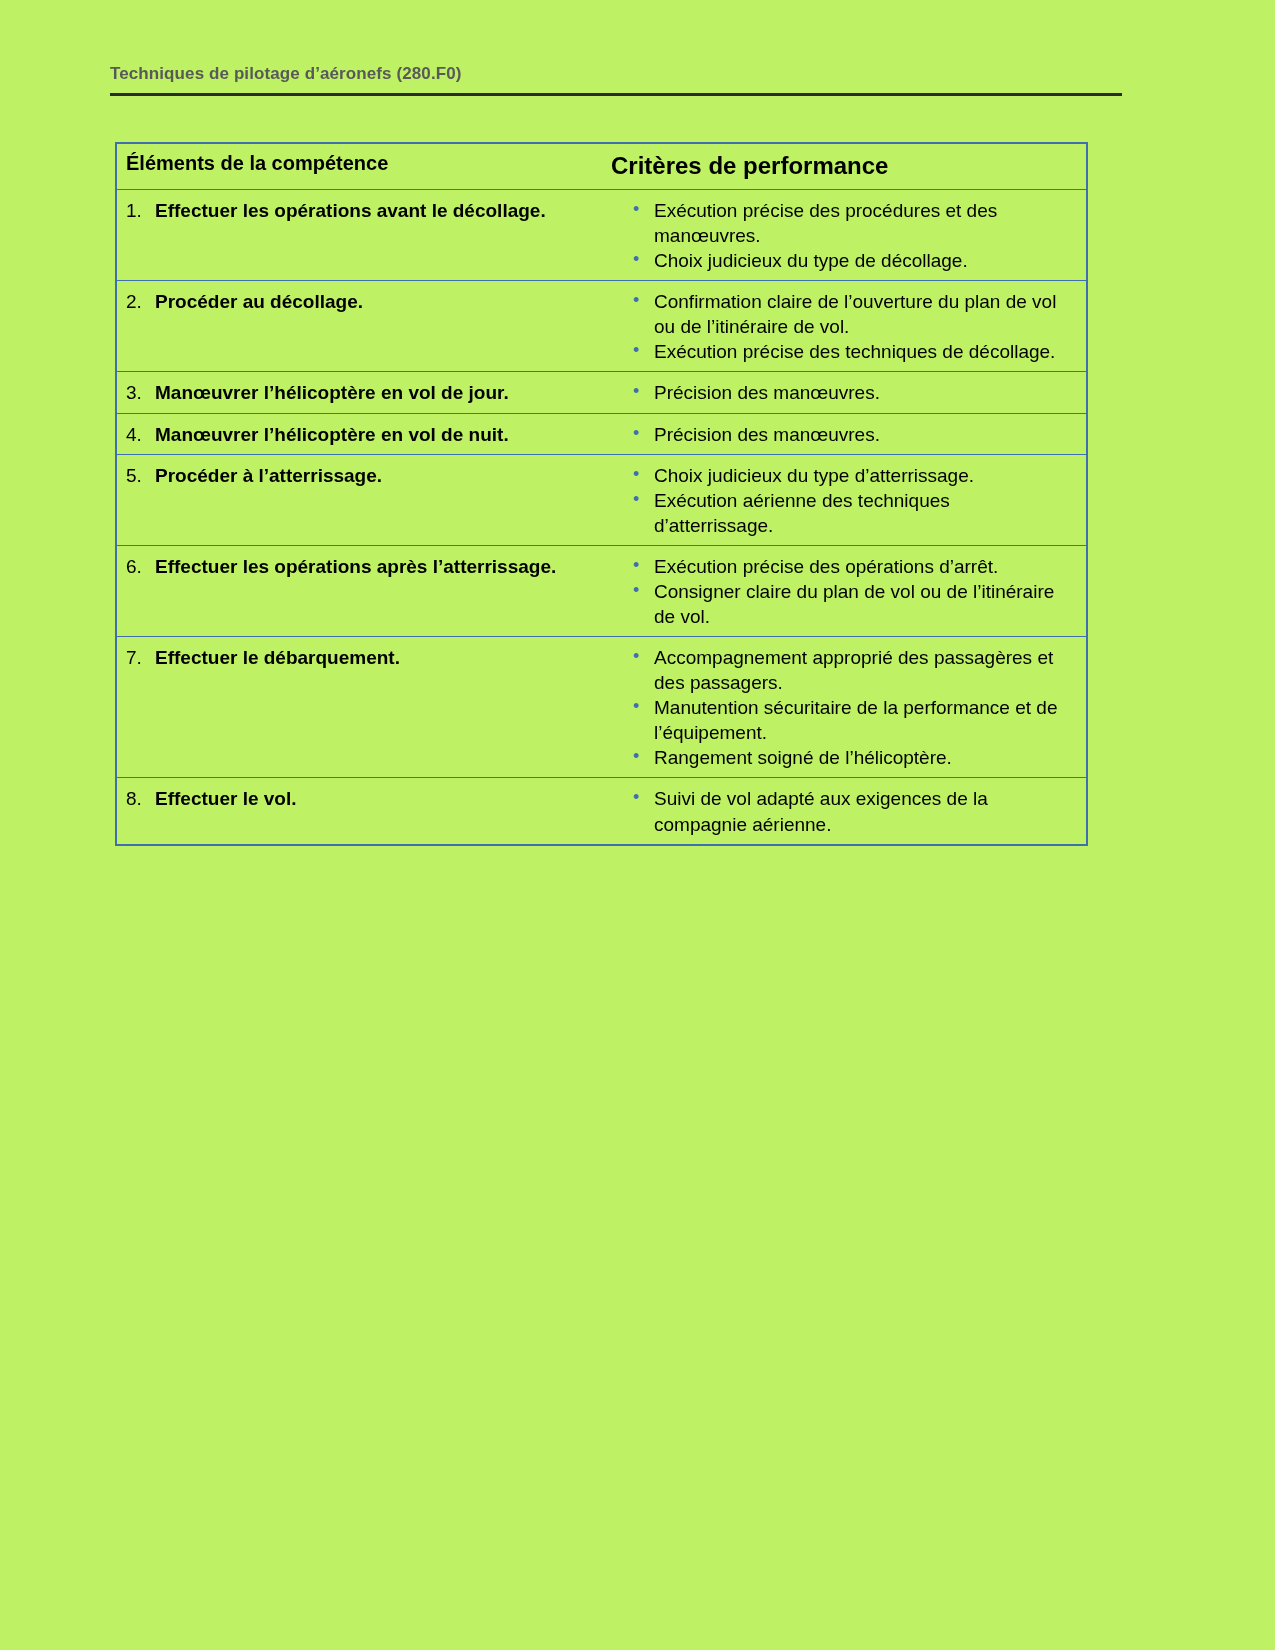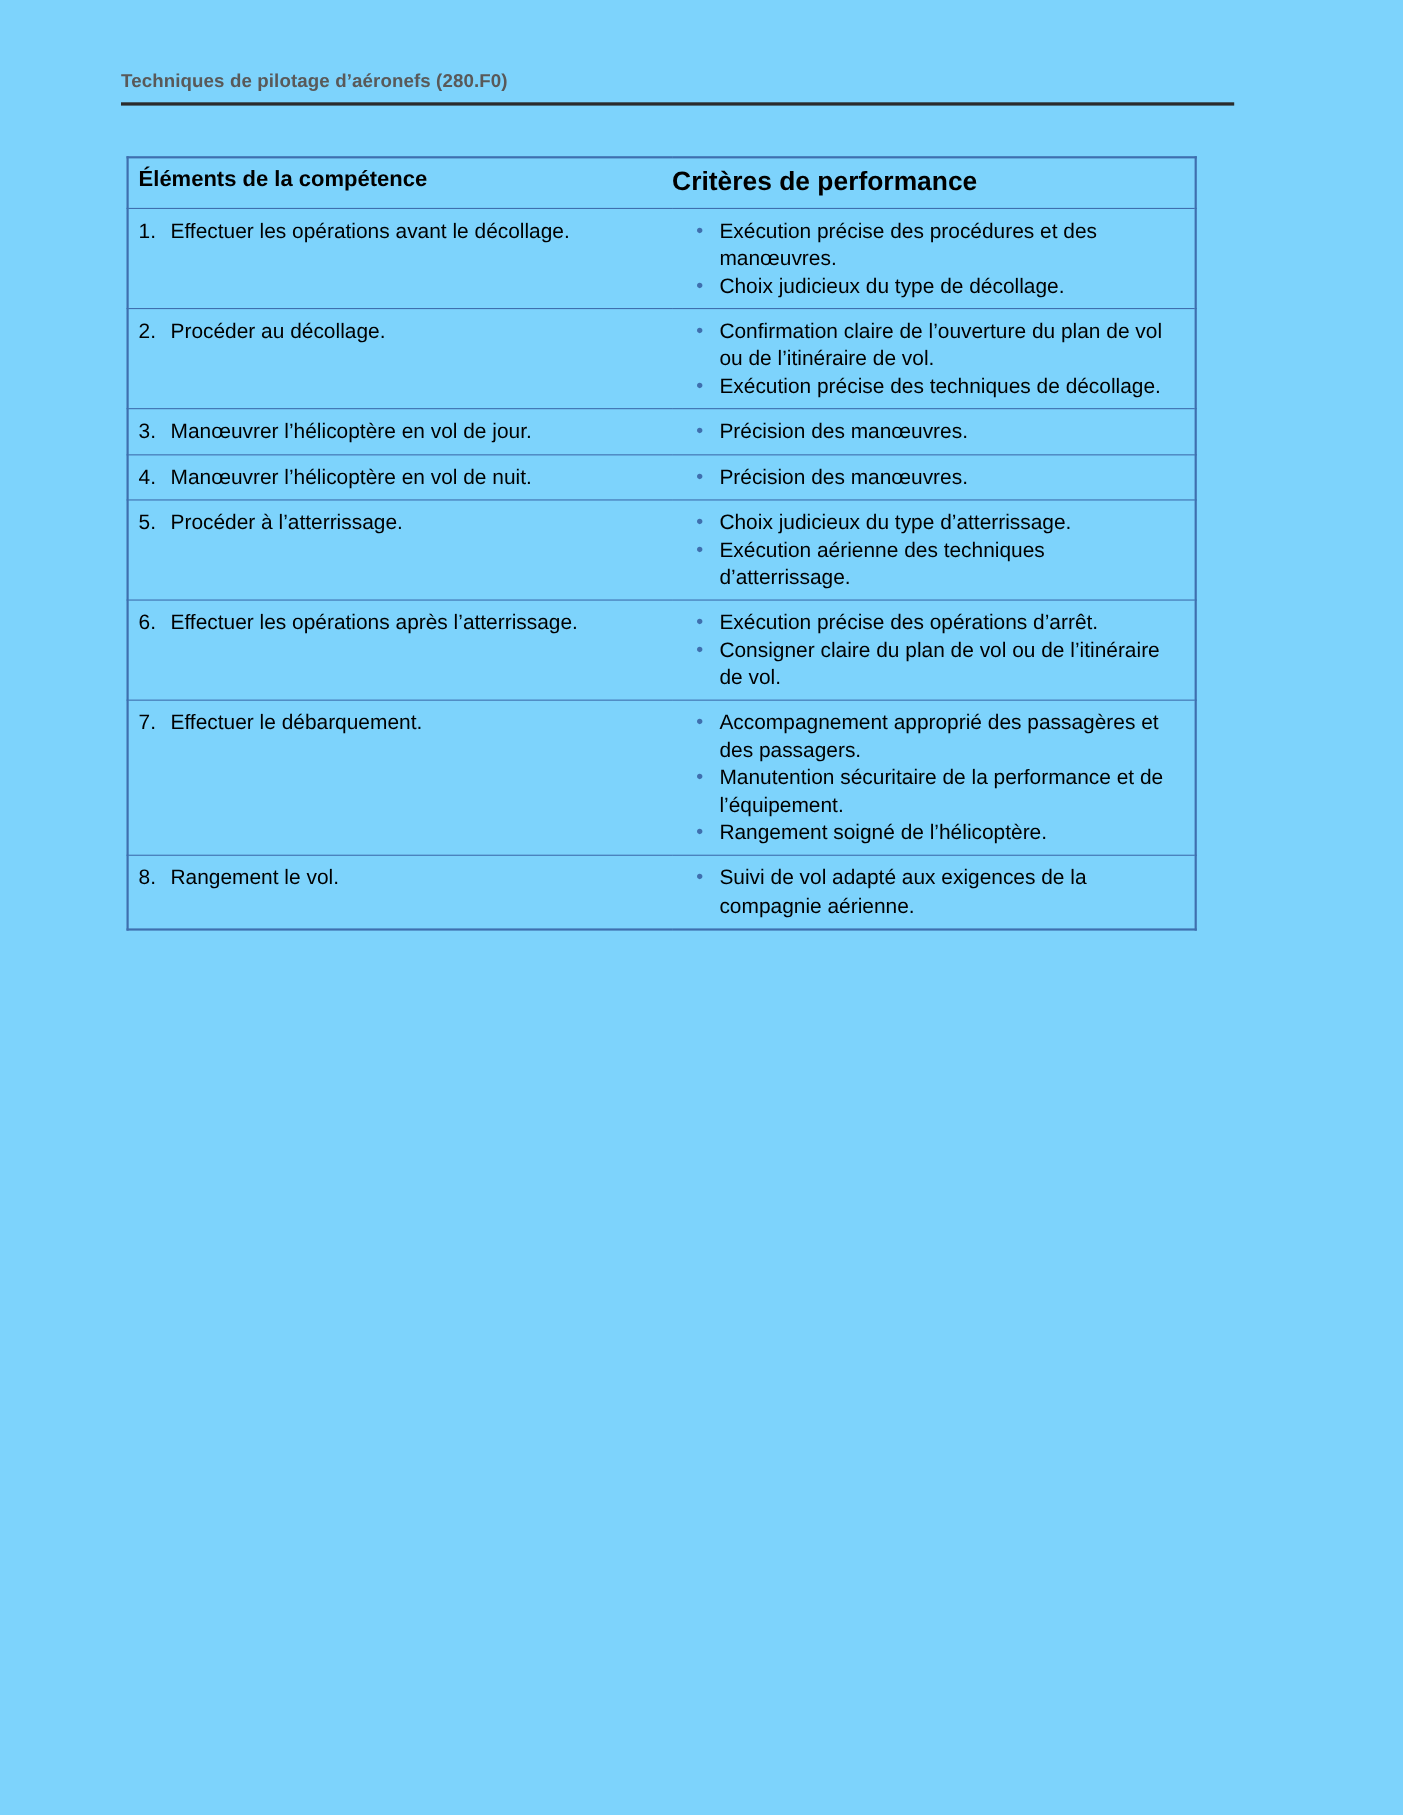--- a/index.html
+++ b/index.html
@@ -1,21 +1,21 @@
 <!DOCTYPE html>
 <html><head>
 <meta charset="utf-8">
 <style>
   * { margin:0; padding:0; box-sizing:border-box; }
   html,body { background:#ffffff; }
   .page {
     position:relative;
     width:1275px;
     height:1650px;
-    background:#7dd3fc;
+    background:#bef264;
     font-family:"Liberation Sans","DejaVu Sans",sans-serif;
     color:#000000;
     overflow:hidden;
   }
 
   
   .doc-header {
     position:absolute;
     left:110px; top:64px;
     width:1012px;
@@ -60,21 +60,21 @@
     color:#000;
     padding:8px 6px 9px 0;
   }
   td.elem-cell {
     font-size:19px;
     line-height:1.32;
     padding:8px 8px 7px 9px;
   }
   .elem { display:flex; }
   .num { flex:none; width:29px; }
-  .etext { flex:1; }
+  .etext { flex:1;font-weight:bold; }
 
   td.crit-cell {
     font-size:19px;
     line-height:1.32;
     padding:8px 14px 7px 0;
   }
   .crit { display:flex; }
   .dot {
     flex:none;
     width:43px;
@@ -248,21 +248,21 @@
               <span class="dot">•</span>
               <span class="ctext">Rangement soigné de l’hélicoptère.</span>
             </div>
           </td>
         </tr>
 
         <tr>
           <td class="elem-cell">
             <div class="elem">
               <span class="num">8.</span>
-              <span class="etext">Rangement le vol.</span>
+              <span class="etext">Effectuer le vol.</span>
             </div>
           </td>
           <td class="crit-cell">
             <div class="crit">
               <span class="dot">•</span>
               <span class="ctext">Suivi de vol adapté aux exigences de la compagnie aérienne.</span>
             </div>
           </td>
         </tr>
 

